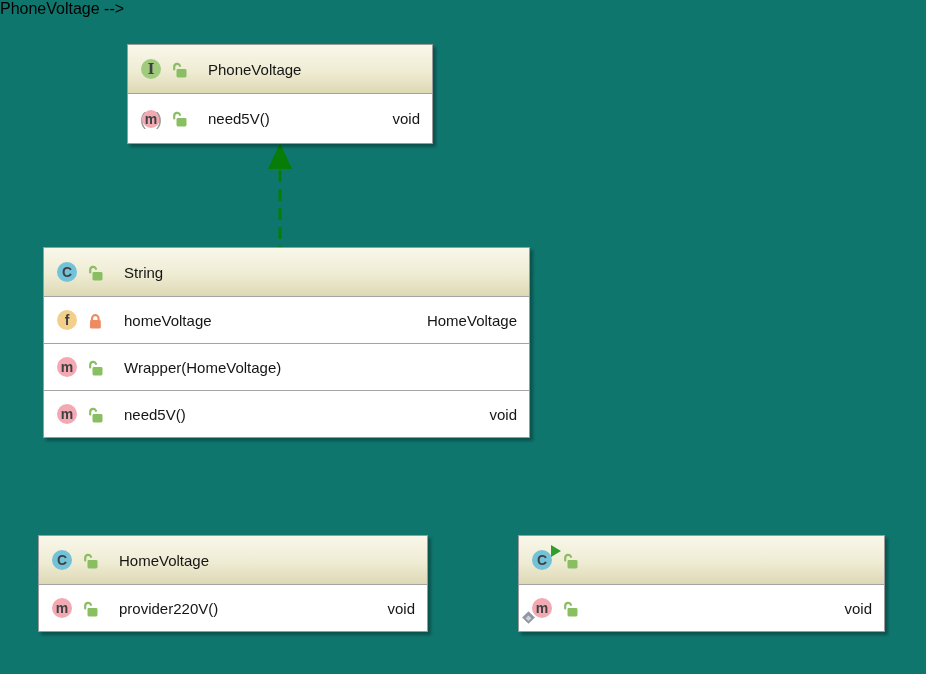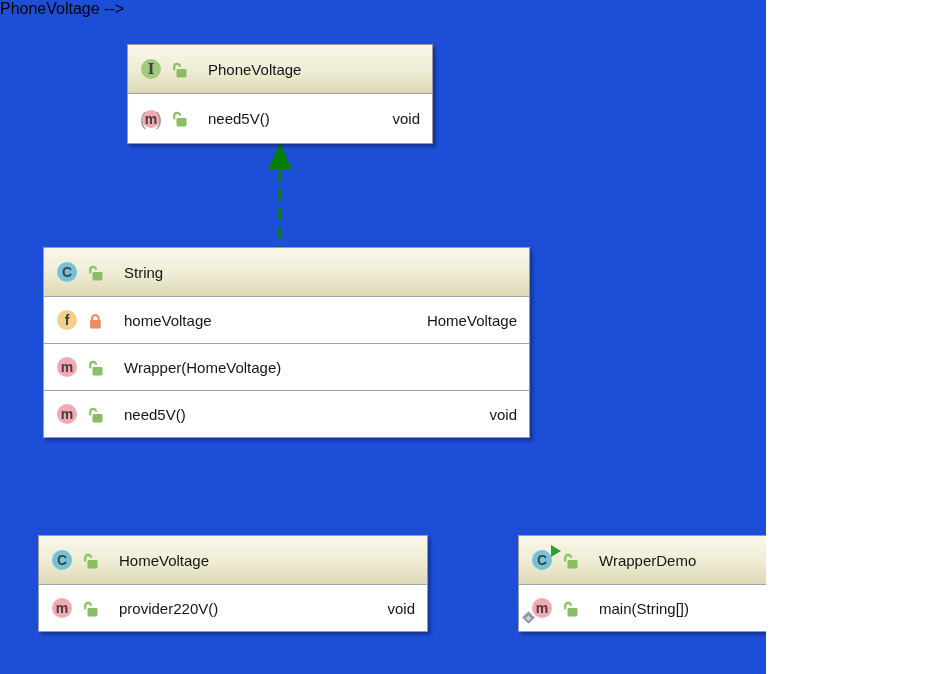--- a/index.html
+++ b/index.html
@@ -1,17 +1,17 @@
 <!DOCTYPE html>
 <html><head>
 <meta charset="utf-8">
 <style>
   html,body { margin:0; padding:0; background:#ffffff; }
   #canvas {
-    position:relative; width:766px; height:674px; background:#1d4ed8;
+    position:relative; width:926px; height:674px; background:#0f766e;
     font-family:"Liberation Sans", sans-serif; overflow:hidden;
     -webkit-font-smoothing:antialiased;
   }
 
   
   .uml-box {
     position:absolute; background:#ffffff;
     border:1.5px solid #9b9b9b;
     box-shadow:3px 3px 3px rgba(0,0,0,0.30);
     box-sizing:border-box;
@@ -195,33 +195,31 @@
   <div class="uml-box box-demo">
     <div class="uml-header">
       <span class="icon-wrap">
         <span class="mod-icon class-circle">C</span>
         <span class="run-badge"></span>
       </span>
       <svg class="lock-icon" viewBox="0 0 17 17">
         <path d="M3.2 8.5 V6 a3 3 0 0 1 5.8 -1.2" fill="none" stroke="#8abe62" stroke-width="2.2" stroke-linecap="round"></path>
         <rect x="5.5" y="8" width="10" height="8.5" rx="1.4" fill="#8abe62"></rect>
       </svg>
-      <span class="title">WrapperDemo</span>
     </div>
     <div class="uml-row row-h47">
       <span class="icon-wrap">
         <span class="mod-icon method-circle">m</span>
         <span class="static-diamond">
             <span class="static-diamond-inner"></span>
           </span>
       </span>
       <svg class="lock-icon" viewBox="0 0 17 17">
         <path d="M3.2 8.5 V6 a3 3 0 0 1 5.8 -1.2" fill="none" stroke="#8abe62" stroke-width="2.2" stroke-linecap="round"></path>
         <rect x="5.5" y="8" width="10" height="8.5" rx="1.4" fill="#8abe62"></rect>
       </svg>
-      <span class="member-name">main(String[])</span>
       <span class="member-type">void</span>
     </div>
   </div>
 
   
 
 </div>
 
 </body></html>

